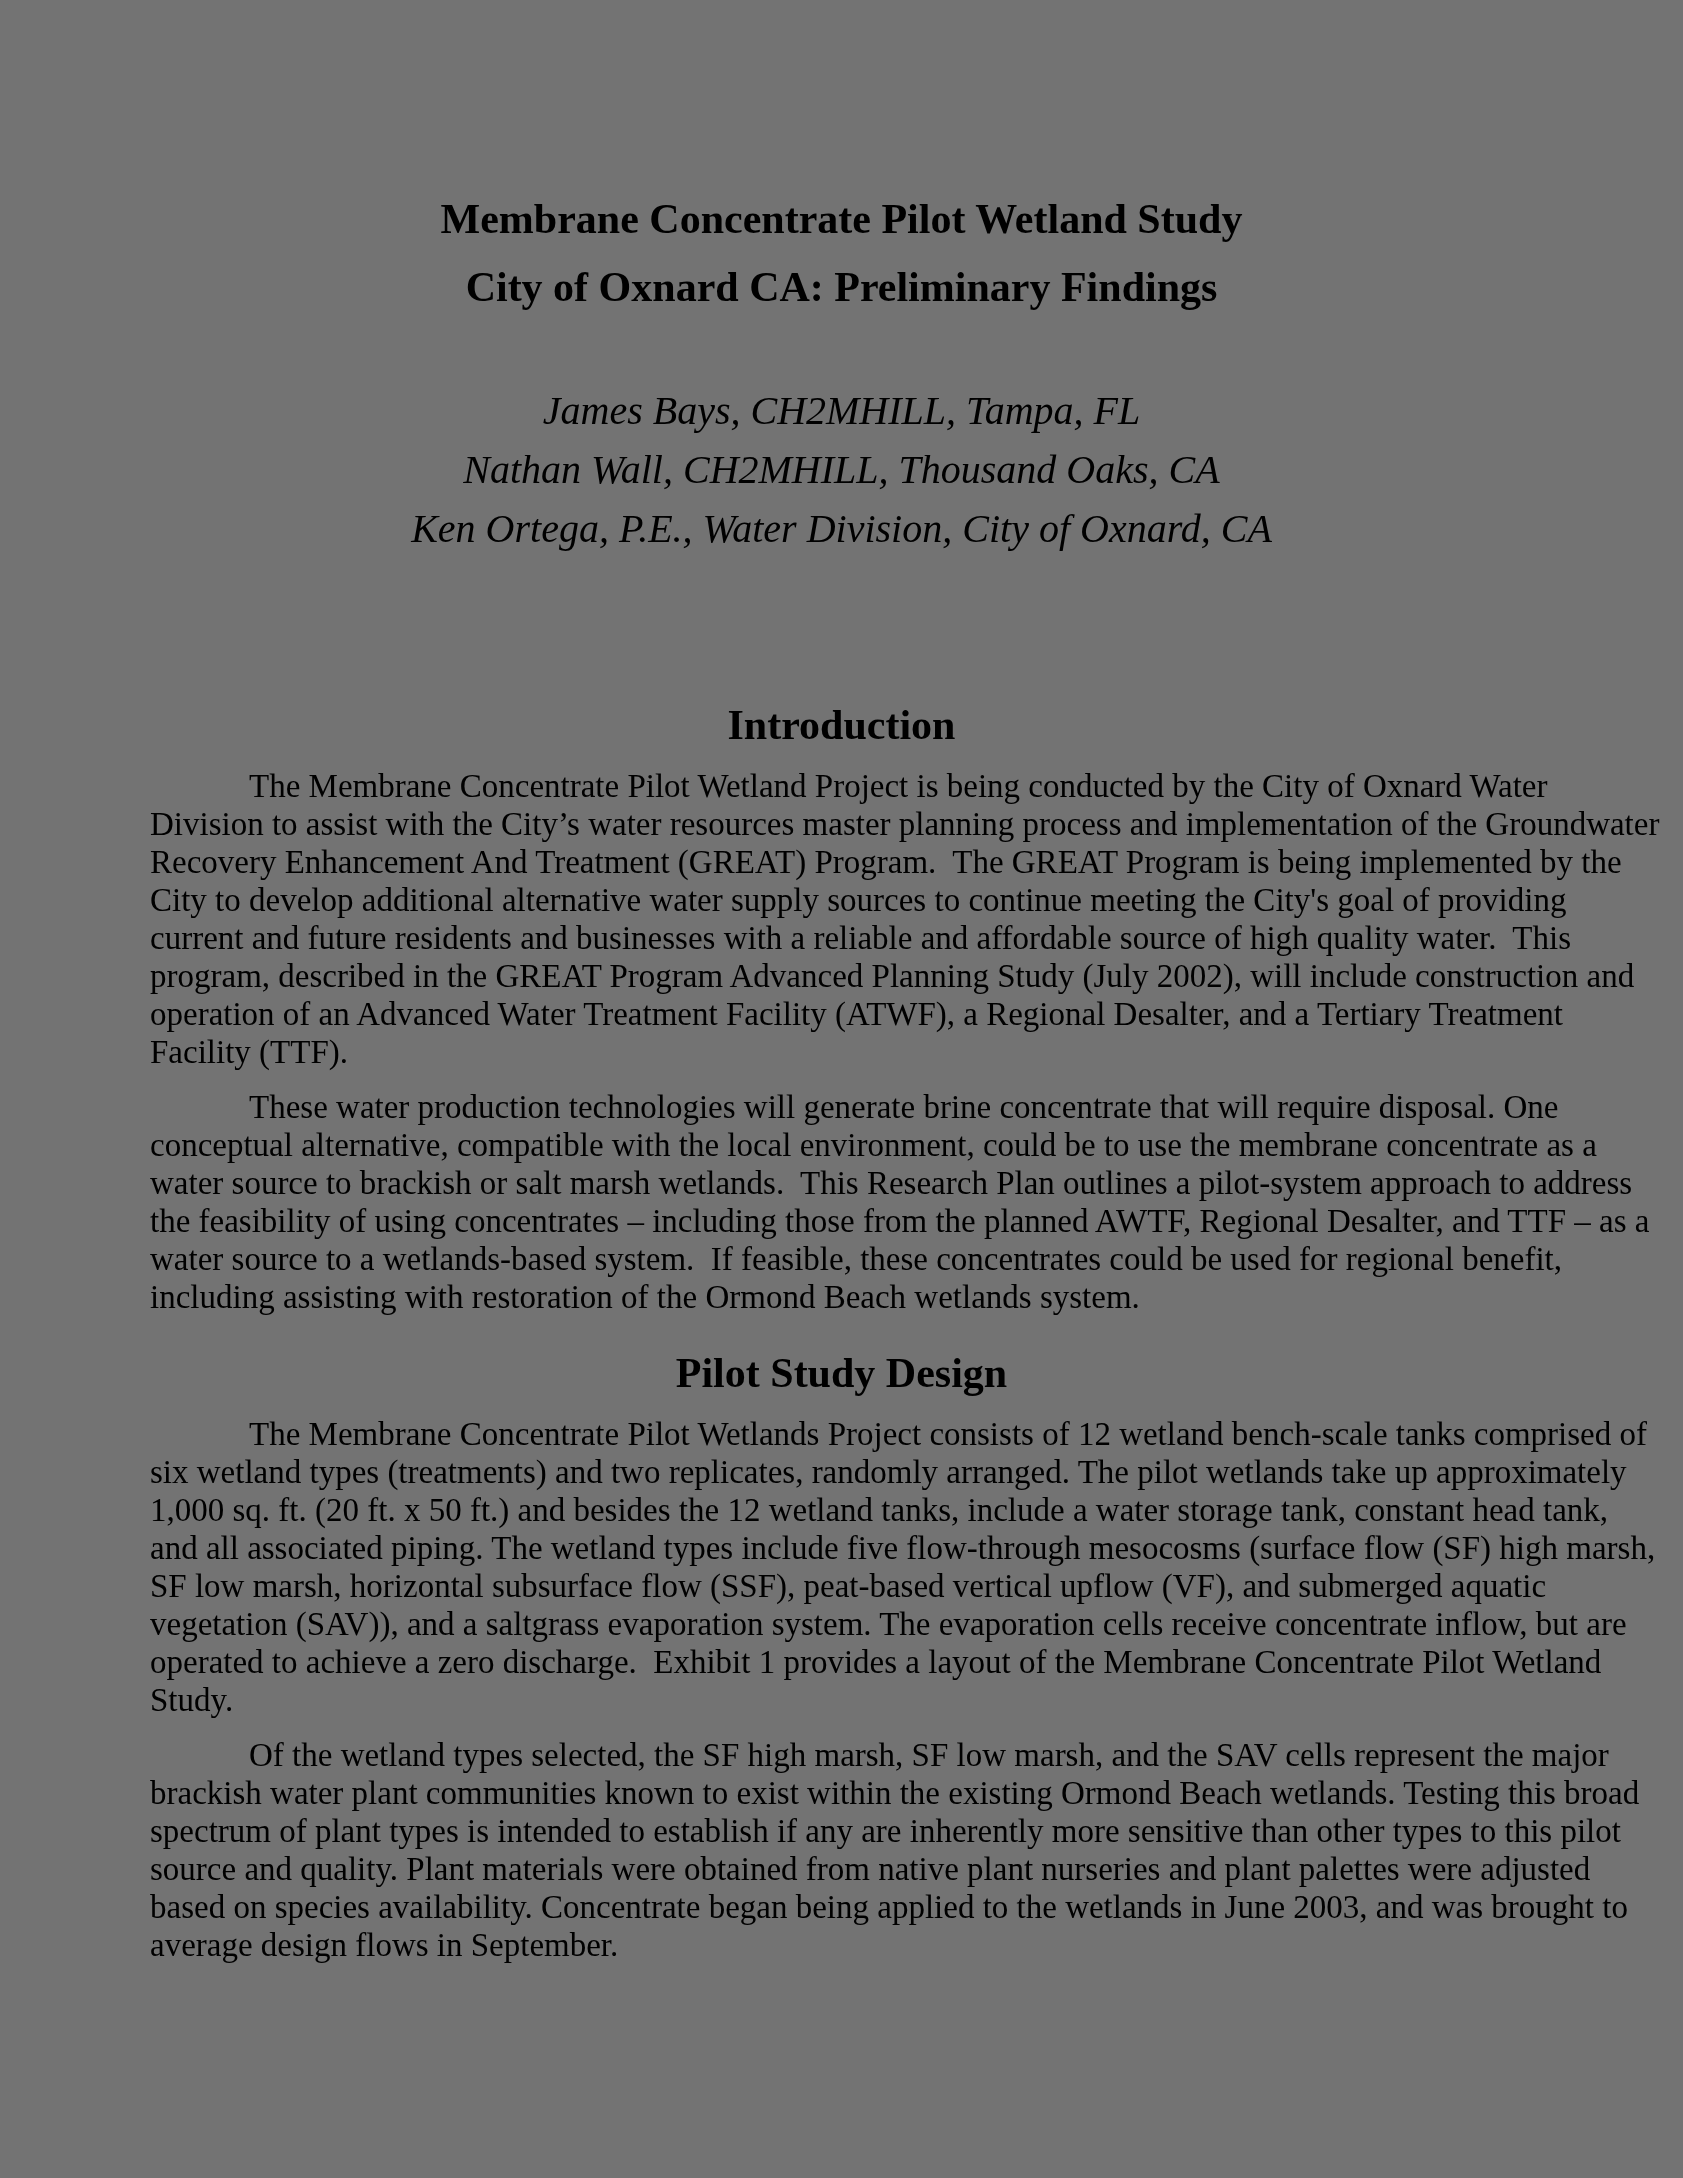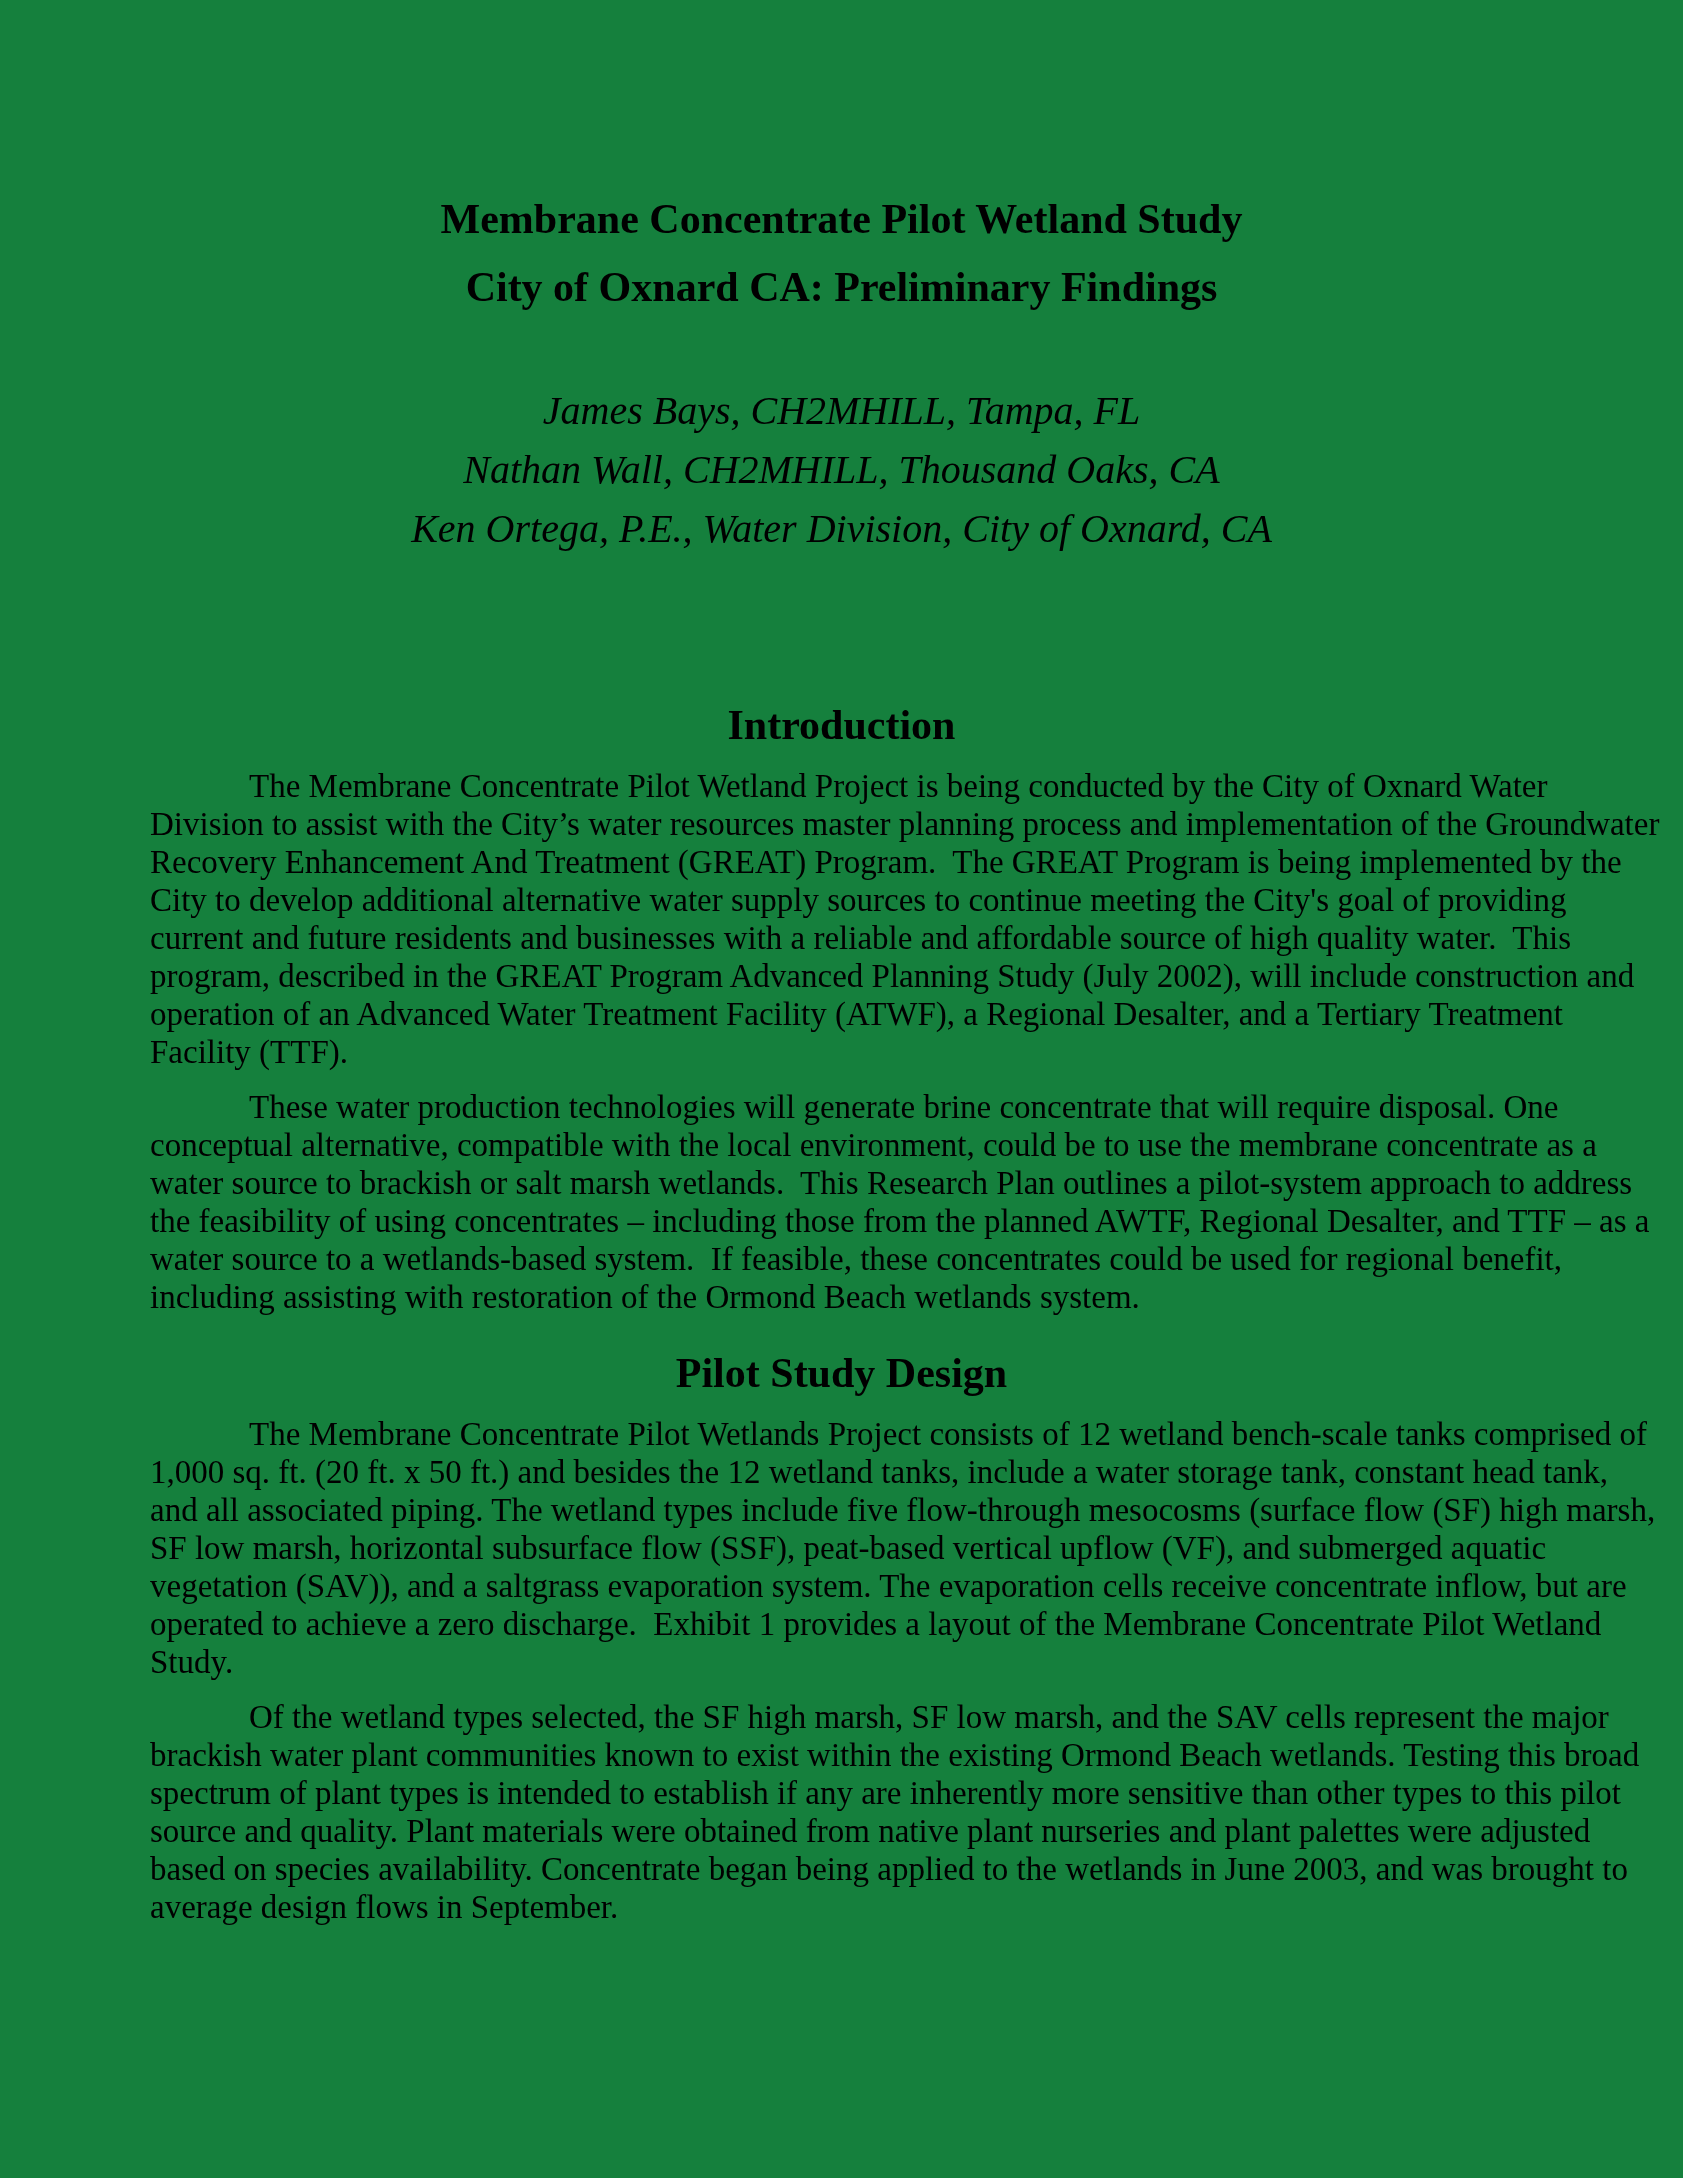--- a/index.html
+++ b/index.html
@@ -1,20 +1,20 @@
 <!DOCTYPE html>
 <html><head>
 <meta charset="utf-8">
 <style>
   html, body { margin: 0; padding: 0; background: #e8e8e8; }
   .page {
     width: 1683px;
     height: 2178px;
     margin: 0 auto;
-    background: #15803d;
+    background: #737373;
     color: #000000;
     font-family: "Liberation Serif", "DejaVu Serif", serif;
     overflow: hidden;
     box-sizing: border-box;
   }
   .content {
     padding: 194px 150px 0 150px;
   }
   .title-line {
     font-weight: bold;
@@ -84,20 +84,21 @@
       <div class="line">water source to brackish or salt marsh wetlands.  This Research Plan outlines a pilot-system approach to address</div>
       <div class="line">the feasibility of using concentrates – including those from the planned AWTF, Regional Desalter, and TTF – as a</div>
       <div class="line">water source to a wetlands-based system.  If feasible, these concentrates could be used for regional benefit,</div>
       <div class="line">including assisting with restoration of the Ormond Beach wetlands system.</div>
     </div>
 
     <div class="section-heading later">Pilot Study Design</div>
 
     <div class="paragraph">
       <div class="line">The Membrane Concentrate Pilot Wetlands Project consists of 12 wetland bench-scale tanks comprised of</div>
+      <div class="line">six wetland types (treatments) and two replicates, randomly arranged. The pilot wetlands take up approximately</div>
       <div class="line">1,000 sq. ft. (20 ft. x 50 ft.) and besides the 12 wetland tanks, include a water storage tank, constant head tank,</div>
       <div class="line">and all associated piping. The wetland types include five flow-through mesocosms (surface flow (SF) high marsh,</div>
       <div class="line">SF low marsh, horizontal subsurface flow (SSF), peat-based vertical upflow (VF), and submerged aquatic</div>
       <div class="line">vegetation (SAV)), and a saltgrass evaporation system. The evaporation cells receive concentrate inflow, but are</div>
       <div class="line">operated to achieve a zero discharge.  Exhibit 1 provides a layout of the Membrane Concentrate Pilot Wetland</div>
       <div class="line">Study.</div>
     </div>
 
     <div class="paragraph">
       <div class="line">Of the wetland types selected, the SF high marsh, SF low marsh, and the SAV cells represent the major</div>

